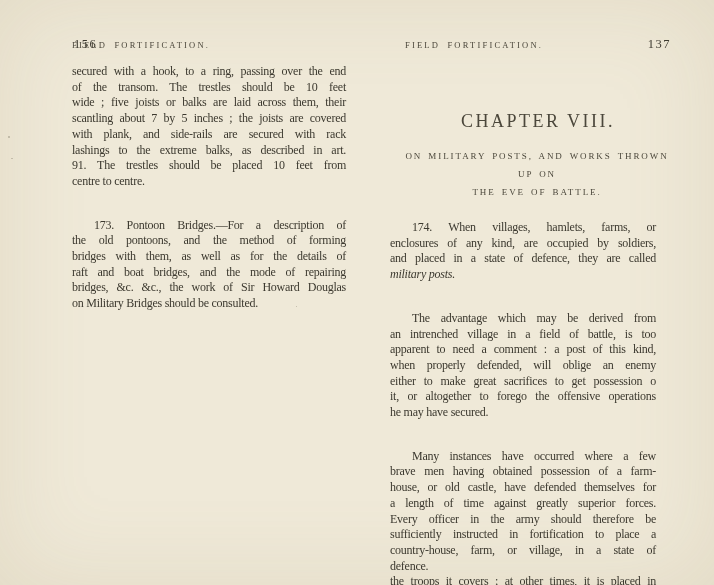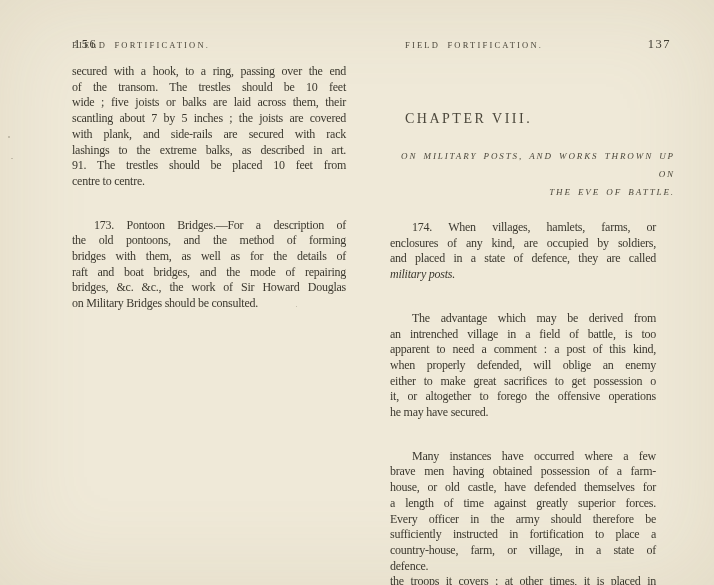--- a/index.html
+++ b/index.html
@@ -49,35 +49,35 @@
     font-size: 8.5px;
     letter-spacing: 2.2px;
     word-spacing: 3px;
     color: var(--ink-light);
   }
   
   .chapter-heading {
     position: absolute;
     left: 405px; width: 266px;
     top: 111px;
-    font-size: 14px;
+    text-align: center;
+    font-size: 18px;
     letter-spacing: 2.5px;
     color: var(--ink-light);
   }
   .section-heading {
     position: absolute;
     left: 399px; width: 276px;
     top: 147px;
-    text-align: right;
+    text-align: center;
     font-size: 9px;
     letter-spacing: 1.9px;
     word-spacing: 2px;
     line-height: 18px;
     color: var(--ink-light);
-    font-style: italic;
   }
   
   .column {
     position: absolute;
     font-size: 12px;
     line-height: 15.7px;
     letter-spacing: -0.25px;
     color: var(--ink);
   }
   .column-left  { left: 72px;  top: 64px;  width: 274px; }

